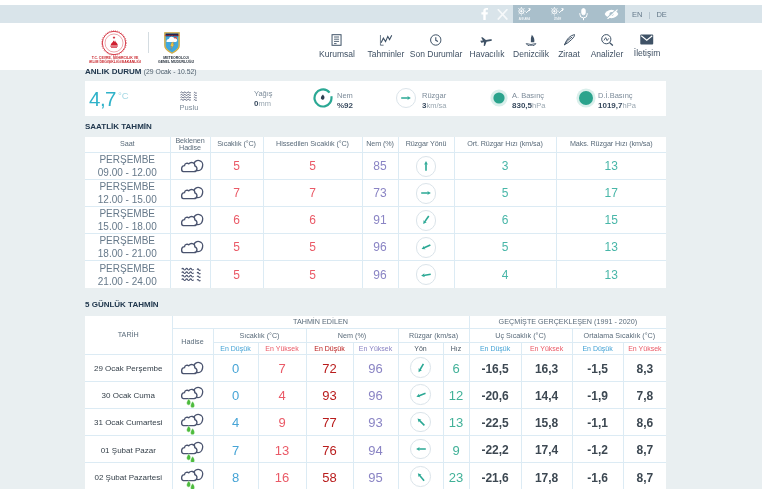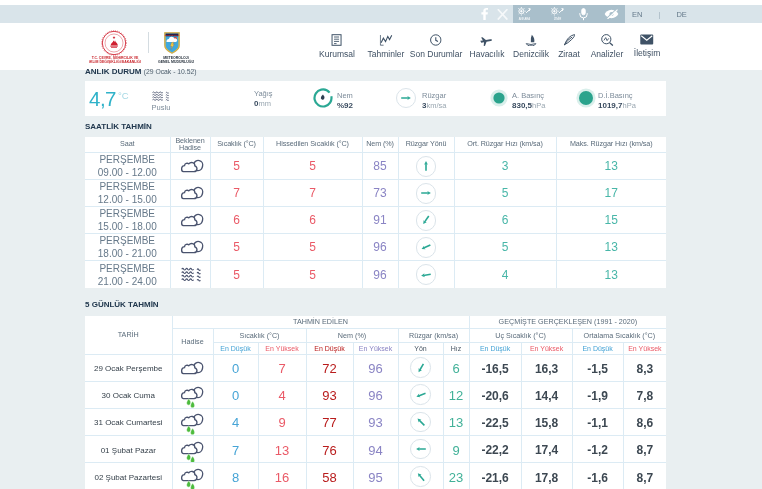--- a/index.html
+++ b/index.html
@@ -3,21 +3,21 @@
 <meta charset="utf-8">
 <style>
 *{margin:0;padding:0;box-sizing:border-box}
 html,body{width:762px;height:489px;overflow:hidden;background:#fff;
  font-family:"Liberation Sans",sans-serif;}
 #page{position:relative;width:762px;height:489px;overflow:hidden}
 
 #topbar{position:absolute;left:0;top:5px;width:762px;height:18px;background:#d9e4ea}
 #darkblock{position:absolute;left:513px;top:0;width:112px;height:18px;background:#a9bfcb}
 .tbi{position:absolute;top:0;height:18px;display:flex;align-items:center;justify-content:center}
-#lang{position:absolute;left:632px;top:0;width:80px;height:18px;font-size:7.5px;color:#64798a;display:flex;align-items:center;gap:16px}
+#lang{position:absolute;left:632px;top:0;width:80px;height:18px;font-size:7.5px;color:#64798a;display:flex;align-items:center;gap:6px}
 
 #nav{position:absolute;left:0;top:23px;width:762px;height:43px;background:#fff}
 .logo{position:absolute}
 .navitem{position:absolute;top:11px;transform:translateX(-50%);text-align:center;color:#3f5063}
 .navitem .lbl{font-size:8.5px;margin-top:3px;white-space:nowrap}
 .navitem svg{display:block;margin:0 auto}
 
 #content{position:absolute;left:0;top:66px;width:762px;height:423px;background:#e9eff1}
 .h1{position:absolute;left:85px;width:581px;font-size:8px;color:#21384e;font-weight:bold}
 .h1 span{font-weight:normal;color:#4e5f6d;font-size:6.8px}
@@ -198,21 +198,21 @@
           <path d="M1.5 1.8 L7 6.2 L12.5 1.8" fill="none" stroke="#fff" stroke-width="1.1"></path>
         </svg>
         <div class="lbl">İletişim</div>
       </div>
   </div>
   <div id="content">
     <div style="position:absolute;left:0;top:0;width:762px;height:4px;background:#fff"></div>
     <div class="h1" style="top:1px">ANLIK DURUM <span>(29 Ocak - 10.52)</span></div>
         <div id="card">
       <div style="position:absolute;left:4px;top:6.2px;font-size:20.5px;color:#2fb2c9;letter-spacing:-0.5px">4,7<span style="font-size:9.5px;color:#a5d8e4;vertical-align:7.5px;letter-spacing:0;margin-left:2px">°C</span></div>
-      <div style="position:absolute;left:66px;top:10.2px;width:20px;text-align:center">
+      <div style="position:absolute;left:94px;top:10.2px;width:20px;text-align:center">
           <svg style="display:block;margin:0 auto" width="18" height="10" viewBox="0 0 20 14" preserveAspectRatio="none">
             <g fill="none" stroke="#4a536e" stroke-width="1.1">
               <path d="M0.6 2.1 q0.95-1.55 1.9 0 t1.9 0 t1.9 0 t1.9 0 t1.9 0 t1.9 0"></path>
               <path d="M0.6 5.5 q0.95-1.55 1.9 0 t1.9 0 t1.9 0 t1.9 0 t1.9 0 t1.9 0"></path>
               <path d="M0.6 8.9 q0.95-1.55 1.9 0 t1.9 0 t1.9 0 t1.9 0 t1.9 0 t1.9 0"></path>
               <path d="M0.6 12.3 q0.95-1.55 1.9 0 t1.9 0 t1.9 0 t1.9 0 t1.9 0 t1.9 0"></path>
               <path d="M15.4 2.6 q0.8-1.5 1.6 0 t1.6 0"></path>
               <path d="M15.4 6.0 q0.8-1.5 1.6 0 t1.6 0"></path>
               <path d="M15.4 9.4 q0.8-1.5 1.6 0 t1.6 0"></path>
               <path d="M15.4 12.8 q0.8-1.5 1.6 0 t1.6 0"></path>

